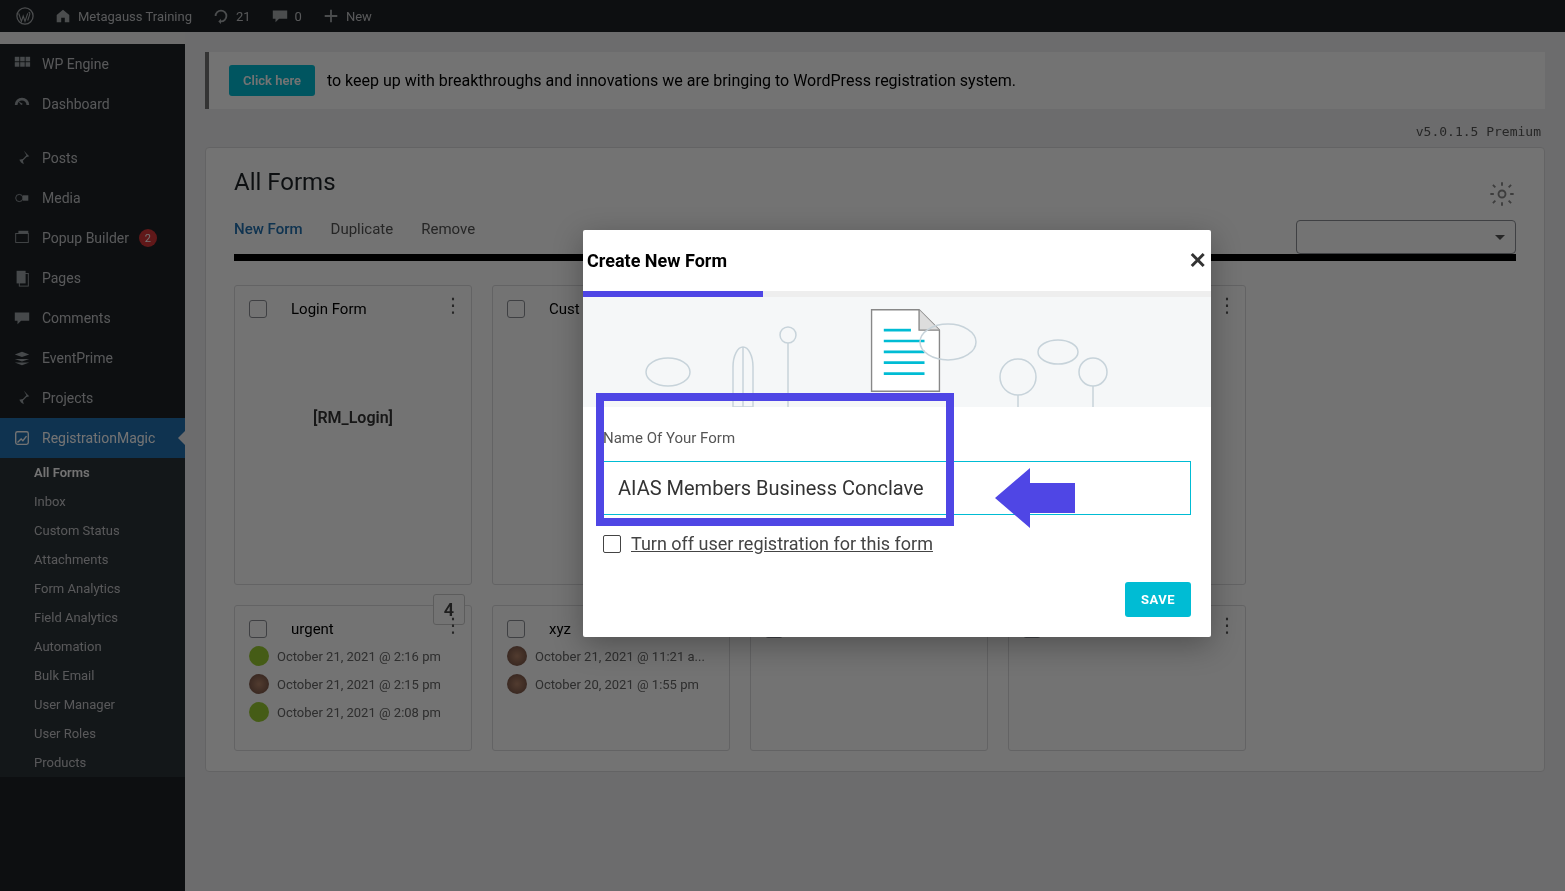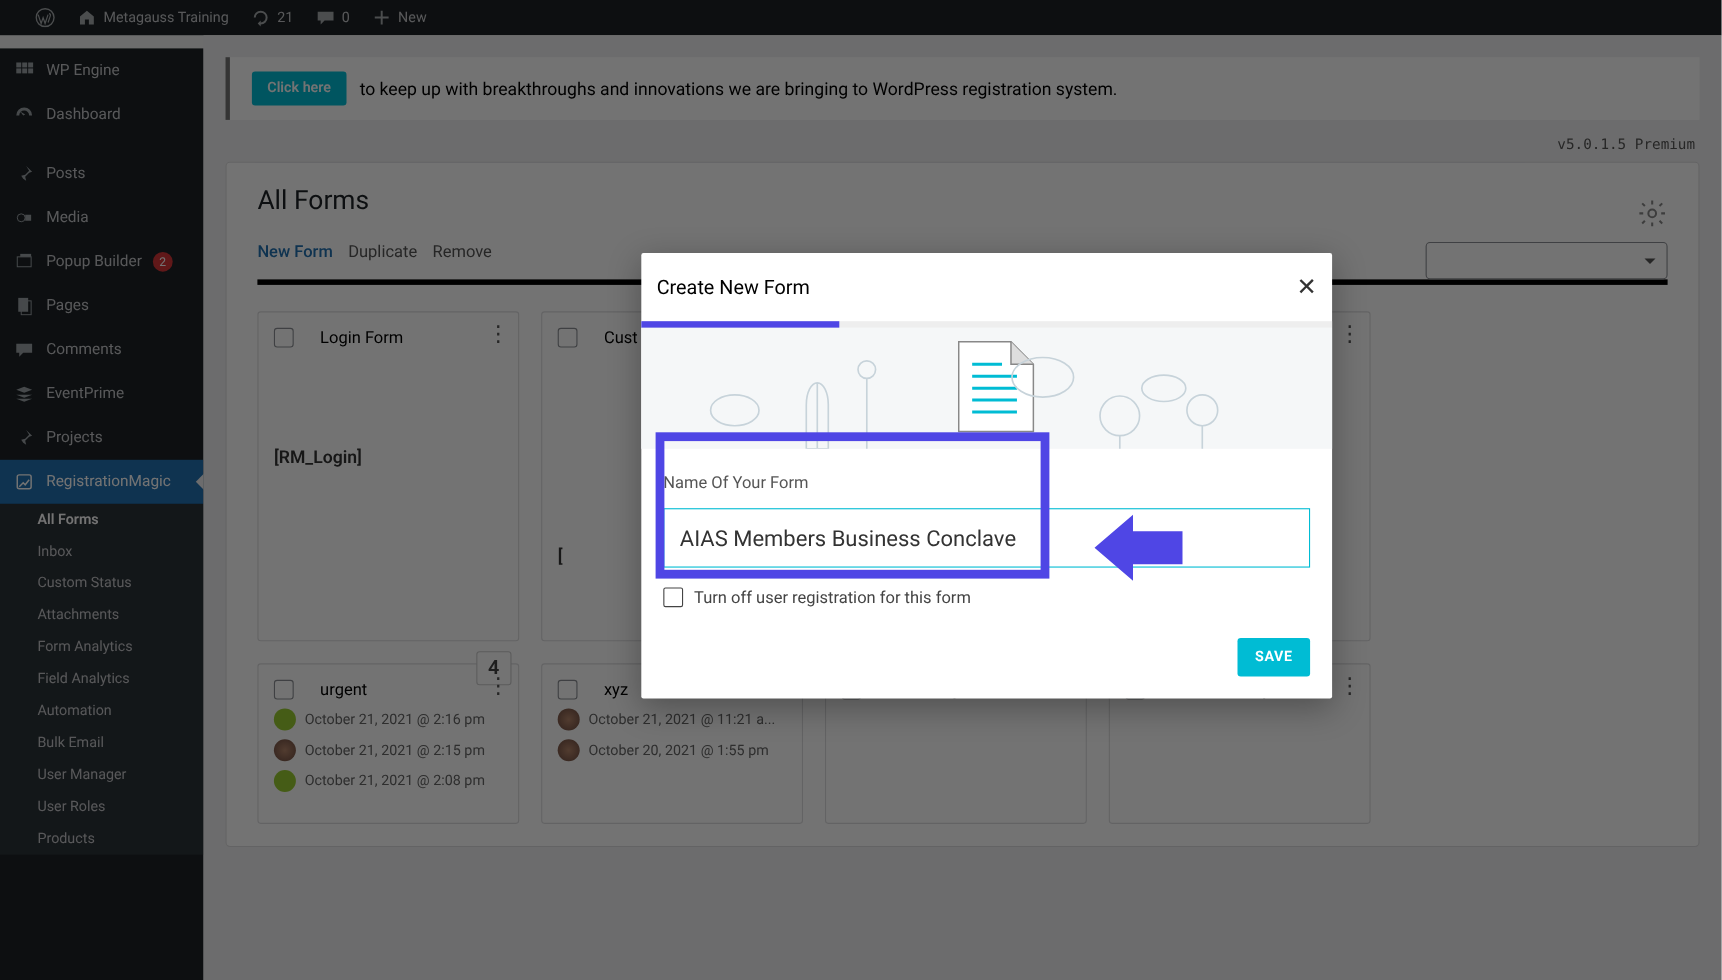--- a/index.html
+++ b/index.html
@@ -1,19 +1,19 @@
 <!DOCTYPE html>
 <html><head>
 <meta charset="utf-8">
 <style>
 * { margin:0; padding:0; box-sizing:border-box; font-family:-apple-system,BlinkMacSystemFont,"Segoe UI",Roboto,Arial,sans-serif; }
 body { background:#f1f1f1; width:1565px; height:891px; overflow:hidden; position:relative; }
 
 
-.adminbar { height:32px; background:#1d2327; color:#c3c4c7; display:flex; align-items:flex-start; font-size:13px; padding:0 24px; gap:4px; }
+.adminbar { height:32px; background:#1d2327; color:#c3c4c7; display:flex; align-items:flex-start; font-size:13px; padding:0 8px; gap:4px; }
 .adminbar .item { height:32px; display:flex; align-items:center; padding:0 8px; gap:6px; color:#c3c4c7; }
 .adminbar svg { width:18px; height:18px; fill:#a7aaad }
 
 
 .sidebar { position:absolute; top:44px; left:0; width:185px; bottom:0; background:#1d2327; color:#c3c4c7; font-size:14px; overflow:hidden;}
 .sidebar .menu-item { display:flex; align-items:center; gap:10px; padding:10px 12px; cursor:pointer; }
 .sidebar .menu-item.active { background:#2271b1; color:#ffffff; position:relative; }
 .sidebar .menu-item.active::after { content:""; position:absolute; right:-1px; top:50%; transform:translateY(-50%); border:8px solid transparent; border-right-color:#f0f0f1; }
 .sidebar .submenu { background:#2c3338; font-size:13px;}
 .sidebar .submenu .sub-item { padding:7px 12px 7px 34px; cursor:pointer; color:#c3c4c7;}
@@ -22,54 +22,54 @@
 .sidebar svg { width:18px; height:18px; fill:#9ca2a7; }
 .badge { background:#d63638; color:#fff; border-radius:10px; font-size:11px; min-width:18px; height:18px; display:inline-flex; align-items:center; justify-content:center; padding:0 5px; }
 
 
 .main { position:absolute; top:32px; left:185px; right:0; bottom:0; overflow:hidden; background:#f0f0f1; padding:20px; }
 .notice { border-left:4px solid #737373; background:#fff; padding:13px 20px; margin:0 0 15px 0; display:flex; align-items:center; gap:12px; }
 .btn { background:#00bcd4; color:#fff; border:none; padding:8px 14px; font-weight:600; border-radius:3px; font-size:13px; cursor:pointer; }
 .version { text-align:right; font-family:monospace; color:#555; font-size:13px; margin:8px 4px; }
 .panel { background:#fff; border:1px solid #dcdcde; border-radius:4px; padding:20px 28px; }
 .panel h1 { font-size:24px; font-weight:400; color:#1d2327; margin-bottom:24px; }
-.tabs { display:flex; gap:14px; border-bottom:5px solid #000000; }
+.tabs { display:flex; gap:28px; border-bottom:7px solid #000000; }
 .tabs .tab { padding:0 0 12px 0; font-size:15px; color:#555; }
 .tabs .tab.active { color:#2271b1; font-weight:500;}
 .tabs .select { margin-left:auto; border:1px solid #8c8f94; border-radius:4px; height:34px; width:220px; background:#fff; position:relative;  }
 .tabs .select::after{content:"";position:absolute;right:10px;top:14px;border:5px solid transparent;border-top-color:#555;}
 
 .cards { display:grid; grid-template-columns:repeat(4, 238px); gap:20px; margin-top:24px;}
 .card { border:1px solid #dcdcde; background:#fff; border-radius:3px; padding:14px 14px; position:relative; min-height:300px; }
 .card .hdr { display:flex; align-items:center; gap:24px; font-size:15px; }
 .card .chk { width:18px; height:18px; border:1px solid #8c8f94; border-radius:3px; display:inline-block; }
 .card .dots { position:absolute; right:8px; top:12px; color:#555; font-size:20px; line-height:14px;}
 .card .count-badge { position:absolute; right:6px; top:-12px; background:#fff; border:1px solid #ccc; border-radius:3px; padding:4px 10px; font-weight:600; color:#444; font-size:18px;}
-.card .center { text-align:left; color:#333; font-weight:600; margin-top:90px; }
+.card .center { text-align:center; color:#333; font-weight:600; margin-top:90px; }
 .card .entry { display:flex; gap:8px; align-items:center; font-size:13px; color:#666; margin:8px 0; }
 .avatar { width:20px; height:20px; border-radius:50%; background:#9acd32; display:inline-block;}
 .avatar.photo { background:radial-gradient(circle,#b5856a,#6b4a3f); }
 
 .row2 { margin-top:20px; display:grid; grid-template-columns:repeat(4, 238px); gap:20px;}
 .card.sm{min-height:auto; padding-bottom:20px;}
 
 
 .dim { position:absolute; inset:0; background:rgba(0,0,0,0.55); }
 
 
 .modal { position:absolute; width:628px; left:583px; top:230px; background:#fff; border-radius:2px; box-shadow:0 8px 30px rgba(0,0,0,.3); }
-.modal-head { padding:18px 14px; display:flex; align-items:center; justify-content:space-between; font-size:18px; font-weight:400; }
+.modal-head { padding:18px 4px; display:flex; align-items:center; justify-content:space-between; font-size:18px; font-weight:700; }
 .modal-head .close { font-size:22px; cursor:pointer; color:#333; }
 .progress { height:6px; background:#eee; position:relative; }
 .progress::before { content:""; position:absolute; left:0; top:0; height:6px; width:180px; background:#4f46e5;}
 .modal-illus { height:110px; background:#f5f7f8; position:relative; overflow:hidden;}
 .modal-body { padding:22px 20px 18px 20px; }
 .modal-body label { display:block; color:#555; font-size:15px; margin-bottom:14px;}
 .modal-body input[type=text]{ width:100%; border:1px solid #00bcd4; padding:14px 14px; font-size:20px; color:#333; outline:none;}
-.modal-body .chkrow { display:flex; align-items:center; gap:10px; margin-top:18px; font-size:15px; color:#444;}
+.modal-body .chkrow { display:flex; align-items:center; gap:10px; margin-top:18px; font-size:18px; color:#444;text-decoration:underline;}
 .modal-body .chkbox { width:18px; height:18px; border:1px solid #444; border-radius:2px; display:inline-block;}
 .modal-foot { padding:10px 20px 20px 20px; display:flex; justify-content:flex-end;}
 .save-btn { background:#00bcd4; color:#fff; border:none; padding:10px 16px; font-weight:700; font-size:13px; border-radius:3px; cursor:pointer; letter-spacing:.5px;}
 
 
 .hl-box { position:absolute; border:8px solid #4f46e5; pointer-events:none; }
 .arrow { position:absolute; }
 
 .svg-doc{position:absolute;left:275px;top:6px;}
 </style>

